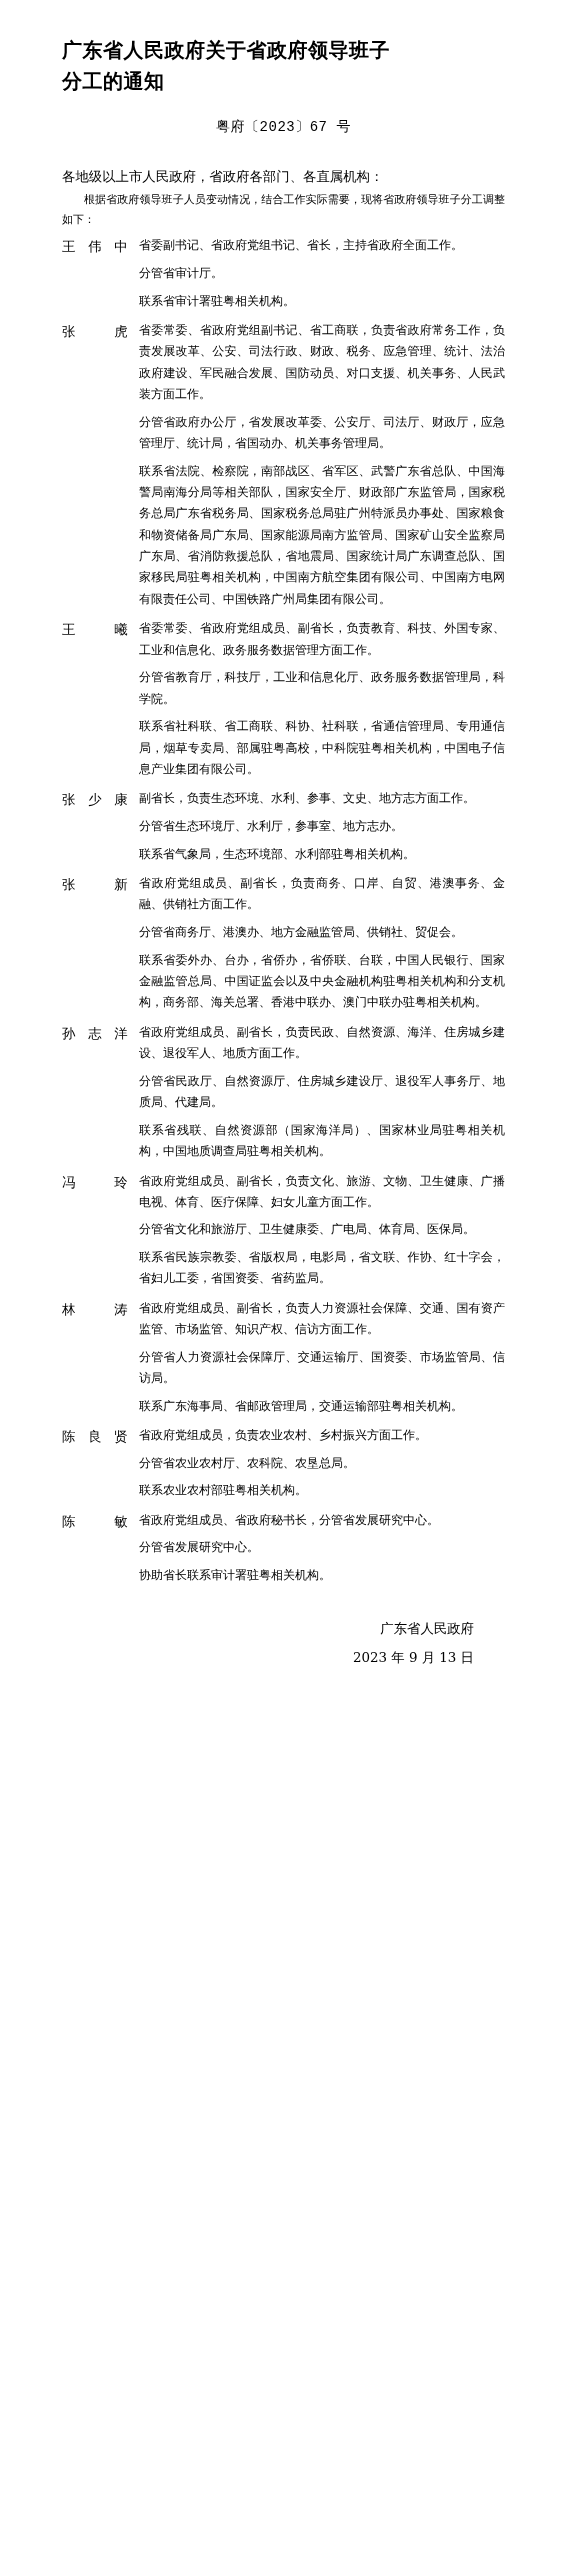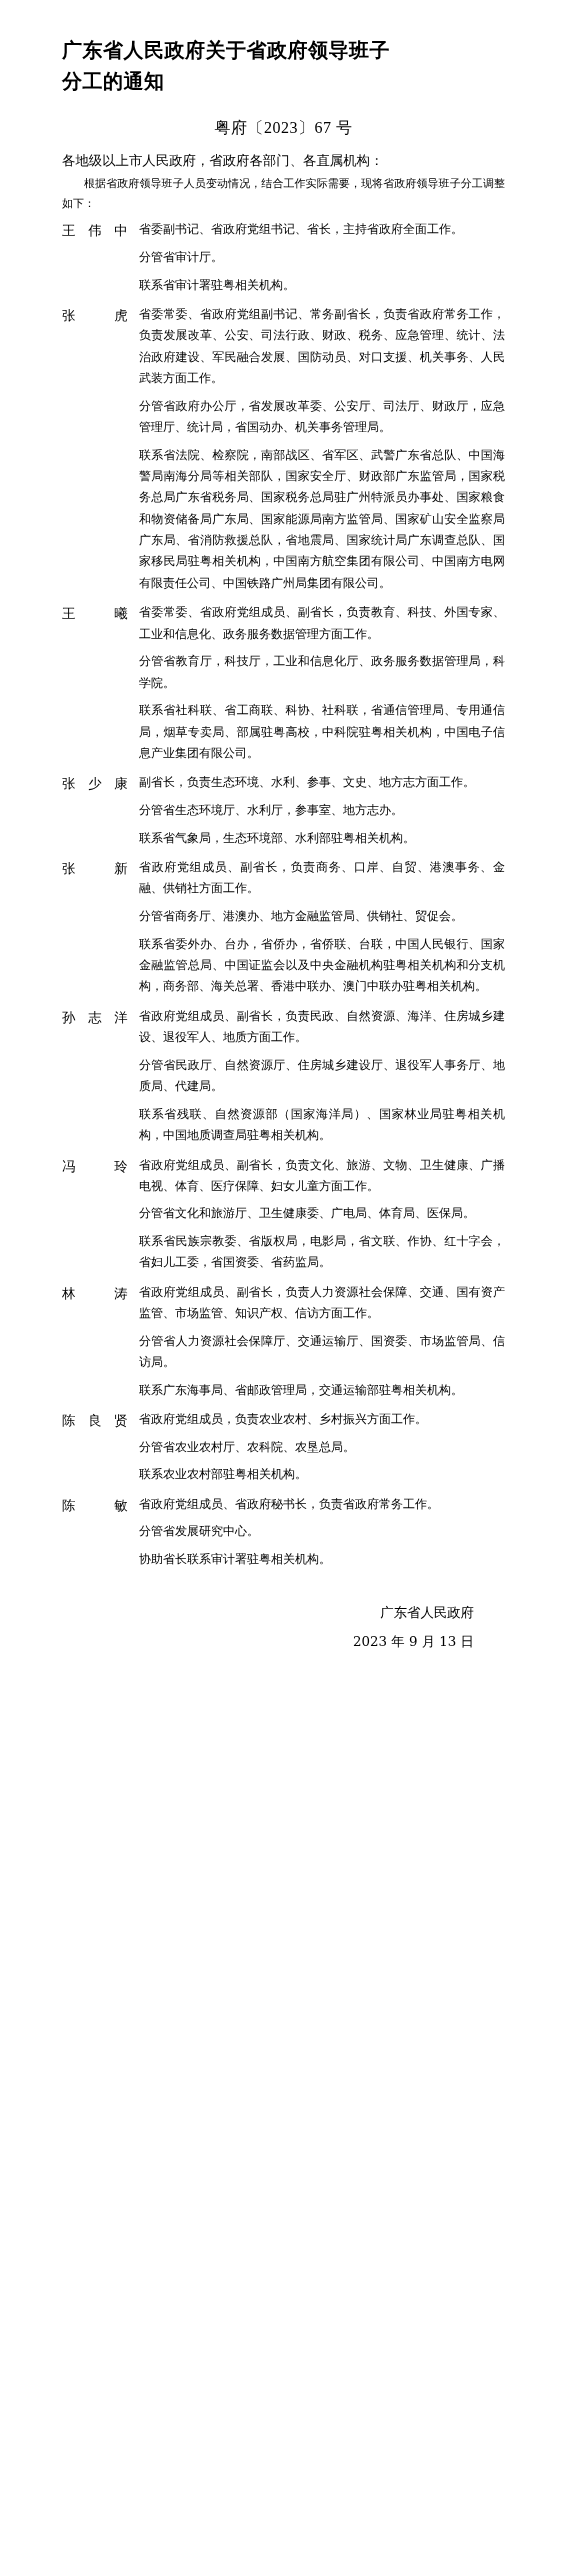--- a/index.html
+++ b/index.html
@@ -30,25 +30,25 @@
     font-weight: bold;
     font-size: 20px;
     line-height: 1.55;
     letter-spacing: 0.5px;
     margin-top: 14.4px;
     margin-bottom: 9.3px;
   }
   .title-line { display: block; }
   .docnum {
     text-align: center;
-    font-family: Liberation Serif, serif;
-    font-size: 16px;
+    font-family: Liberation Mono, monospace;
+    font-size: 14px;
     letter-spacing: 0.5px;
     margin-top: 20.6px;
-    margin-bottom: 10px;
+    margin-bottom: 29px;
   }
   .recipients {
     font-family: "DejaVu Serif", "Liberation Serif", serif;
     font-size: 13.4px;
     line-height: 1.75;
     margin-bottom: 3.1px;
   }
   .para {
     font-family: Liberation Mono, monospace;
     font-size: 11px;
@@ -125,21 +125,21 @@
       <div class="person-body">
         <div class="duty">省委副书记、省政府党组书记、省长，主持省政府全面工作。</div>
         <div class="duty">分管省审计厅。</div>
         <div class="duty">联系省审计署驻粤相关机构。</div>
       </div>
     </div>
 
     <div class="person">
       <div class="person-name">张 虎</div>
       <div class="person-body">
-        <div class="duty">省委常委、省政府党组副书记、常务副省长，负责省政府常务工作，负责发展改革、公安、司法行政、财政、税务、应急管理、统计、法治政府建设、军民融合发展、国防动员、对口支援、机关事务、人民武装方面工作。</div>
+        <div class="duty">省委常委、省政府党组副书记、省工商联，负责省政府常务工作，负责发展改革、公安、司法行政、财政、税务、应急管理、统计、法治政府建设、军民融合发展、国防动员、对口支援、机关事务、人民武装方面工作。</div>
         <div class="duty">分管省政府办公厅，省发展改革委、公安厅、司法厅、财政厅，应急管理厅、统计局，省国动办、机关事务管理局。</div>
         <div class="duty">联系省法院、检察院，南部战区、省军区、武警广东省总队、中国海警局南海分局等相关部队，国家安全厅、财政部广东监管局，国家税务总局广东省税务局、国家税务总局驻广州特派员办事处、国家粮食和物资储备局广东局、国家能源局南方监管局、国家矿山安全监察局广东局、省消防救援总队，省地震局、国家统计局广东调查总队、国家移民局驻粤相关机构，中国南方航空集团有限公司、中国南方电网有限责任公司、中国铁路广州局集团有限公司。</div>
       </div>
     </div>
 
     <div class="person">
       <div class="person-name">王 曦</div>
       <div class="person-body">
         <div class="duty">省委常委、省政府党组成员、副省长，负责教育、科技、外国专家、工业和信息化、政务服务数据管理方面工作。</div>
         <div class="duty">分管省教育厅，科技厅，工业和信息化厅、政务服务数据管理局，科学院。</div>
@@ -197,21 +197,21 @@
       <div class="person-body">
         <div class="duty">省政府党组成员，负责农业农村、乡村振兴方面工作。</div>
         <div class="duty">分管省农业农村厅、农科院、农垦总局。</div>
         <div class="duty">联系农业农村部驻粤相关机构。</div>
       </div>
     </div>
 
     <div class="person">
       <div class="person-name">陈 敏</div>
       <div class="person-body">
-        <div class="duty">省政府党组成员、省政府秘书长，负责省政府常务工作。</div>
+        <div class="duty">省政府党组成员、省政府秘书长，分管省发展研究中心。</div>
         <div class="duty">分管省发展研究中心。</div>
         <div class="duty">协助省长联系审计署驻粤相关机构。</div>
       </div>
     </div>
 
     <div class="signature">广东省人民政府</div>
     <div class="sigdate">2023 年 9 月 13 日</div>
 
   </div>
 </div>

